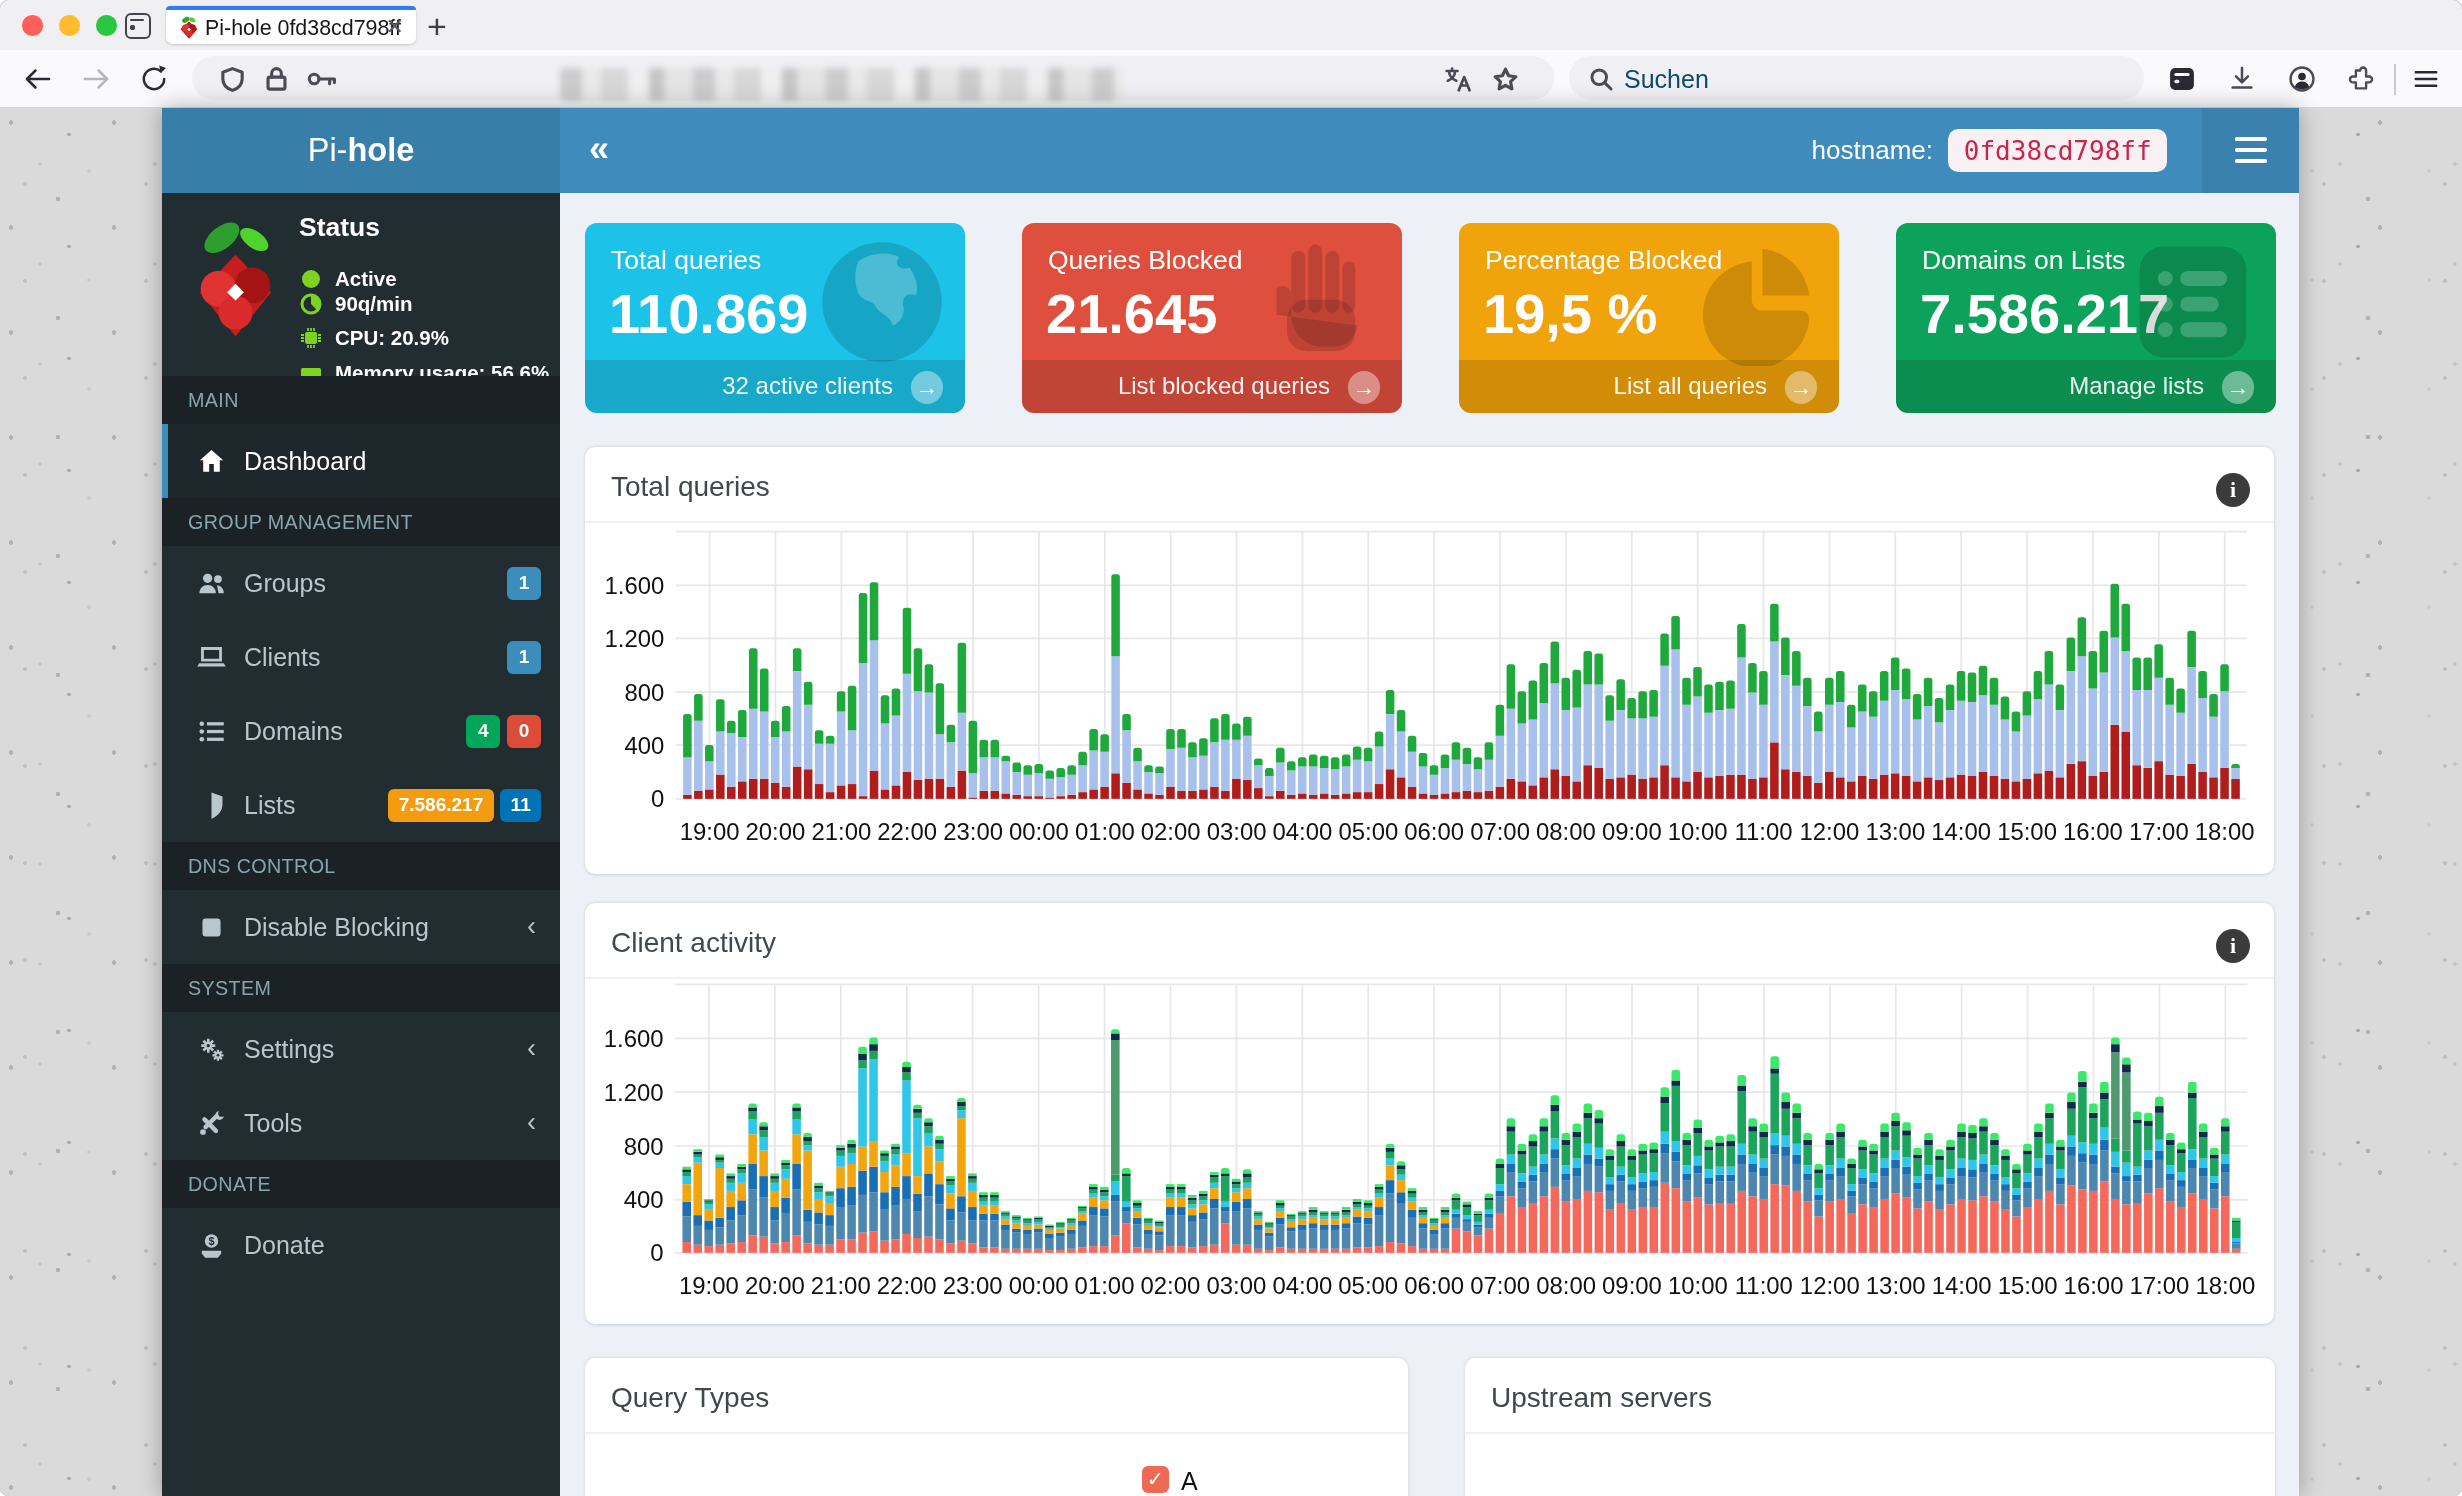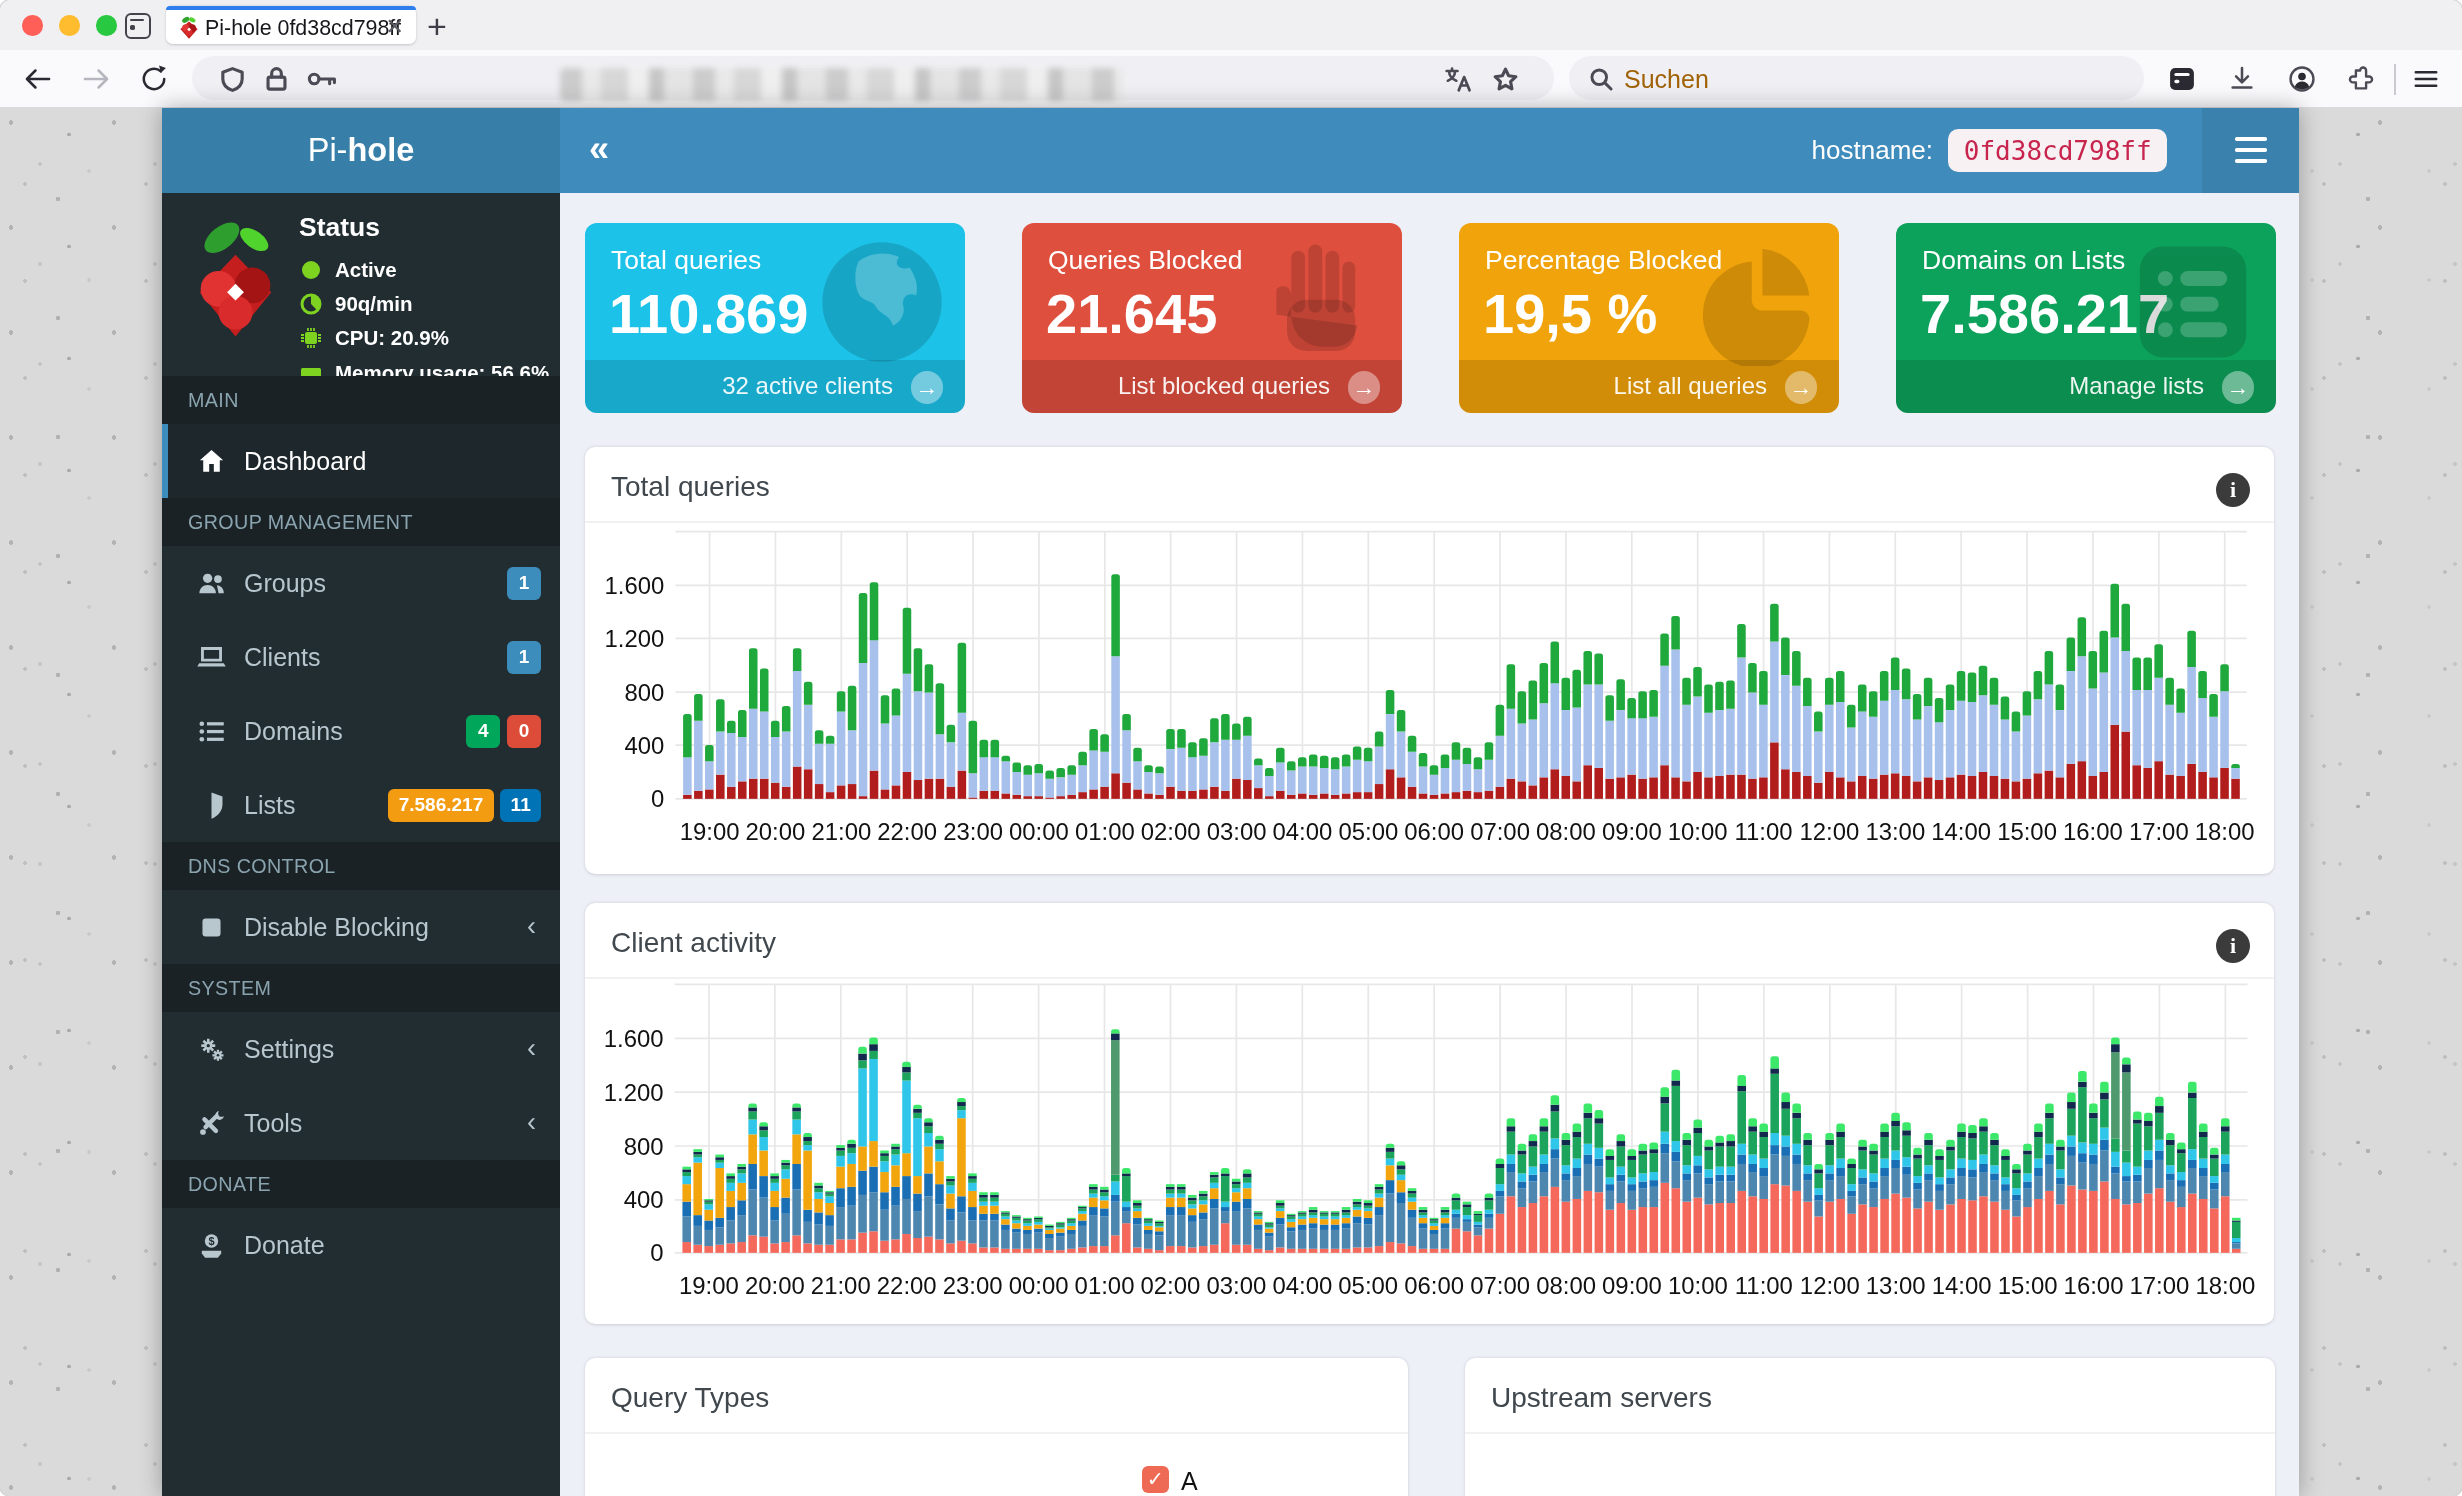--- a/index.html
+++ b/index.html
@@ -22,21 +22,21 @@
   #newtab { position:absolute; left:427px; top:6.8px; font-size:34px; color:#3f3e48; font-weight:300; }
 
   #toolbar { position:absolute; left:0; top:50px; width:2462px; height:58px; background:#fafafc; border-bottom:1.7px solid #d9d9e0; }
   .navbtn { position:absolute; top:12px; width:34px; height:34px; }
   .field { position:absolute; top:6px; height:44px; background:#f0f0f4; border-radius:22px; }
   #urlblur { position:absolute; left:368px; top:12px; width:564px; height:32.5px; border-radius:5.1px; opacity:.85;
     background:
       repeating-linear-gradient(90deg,#c6c6c6 0 22px, #e8e8e8 22px 41px, #d3d3d3 41px 68px, #efefef 68px 89px, #bfbfbf 89px 104px, #e2e2e2 104px 133px),
       repeating-linear-gradient(0deg, rgba(255,255,255,.35) 0 8.5px, rgba(0,0,0,.05) 8.5px 17px);
     filter: blur(3.4px); }
-  #search-placeholder { position:absolute; left:55px; top:9.4px; font-size:25px; color:#a16207; }
+  #search-placeholder { position:absolute; left:55px; top:9.4px; font-size:25px; color:#0c4a6e; }
   .icn { stroke:#4b4a55; fill:none; stroke-width:2.6; stroke-linecap:round; stroke-linejoin:round; }
   .icnf { fill:#4b4a55; }
 
   
   #viewport { position:absolute; left:0; top:108px; width:2462px; height:1389px; background-color:#dadada;
     background-image:
       radial-gradient(circle at 11px 14.5px, #b3b3b3 2.1px, transparent 2.5px),
       radial-gradient(circle at 40px 56px, #c4c4c4 1.7px, transparent 2.1px),
       radial-gradient(circle at 69px 26.5px, #a9a9a9 1.6px, transparent 2.1px),
       radial-gradient(circle at 25px 76px, #bfbfbf 1.7px, transparent 2.1px),
@@ -218,21 +218,21 @@
             <ellipse cx="17" cy="12" rx="12" ry="6.5" fill="#2e9e2e" transform="rotate(-38 17 12)"></ellipse>
             <ellipse cx="36" cy="13" rx="9.5" ry="5" fill="#51d32e" transform="rotate(35 36 13)"></ellipse>
             <path d="M25 22 L46 44 L25 70 L4 44 Z" fill="#c41e1e"></path>
             <circle cx="15" cy="42" r="10.5" fill="#e23333"></circle>
             <circle cx="35" cy="40" r="10.5" fill="#a41414"></circle>
             <circle cx="25" cy="56" r="10" fill="#d92b2b"></circle>
             <rect x="21.5" y="40.5" width="7" height="7" fill="#fff" transform="rotate(45 25 44)"></rect>
           </svg>
           <div class="stitle">Status</div>
           <div id="statusrows">
-              <div class="srow" style="top: 65px;">
+              <div class="srow" style="top: 74px;">
                 <svg viewBox="0 0 24 24" width="24" height="24">
                   <circle cx="12" cy="12" r="9" fill="#7ed321"></circle>
                 </svg>
                 <span>Active</span>
               </div>
               <div class="srow" style="top: 99px;">
                 <svg viewBox="0 0 24 24" width="24" height="24">
                   <path d="M12 3a9 9 0 0 1 9 9 9 9 0 0 1-2.6 6.4L12 12z" fill="#7ed321"></path>
                   <circle cx="12" cy="12" r="9" fill="none" stroke="#7ed321" stroke-width="3"></circle>
                 </svg>

